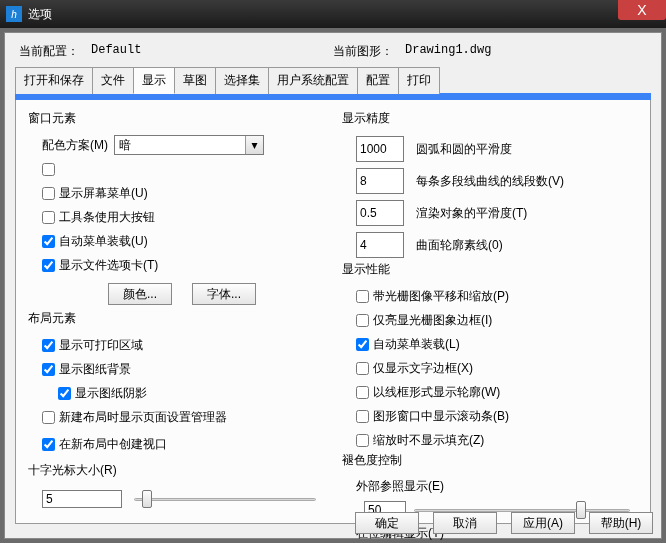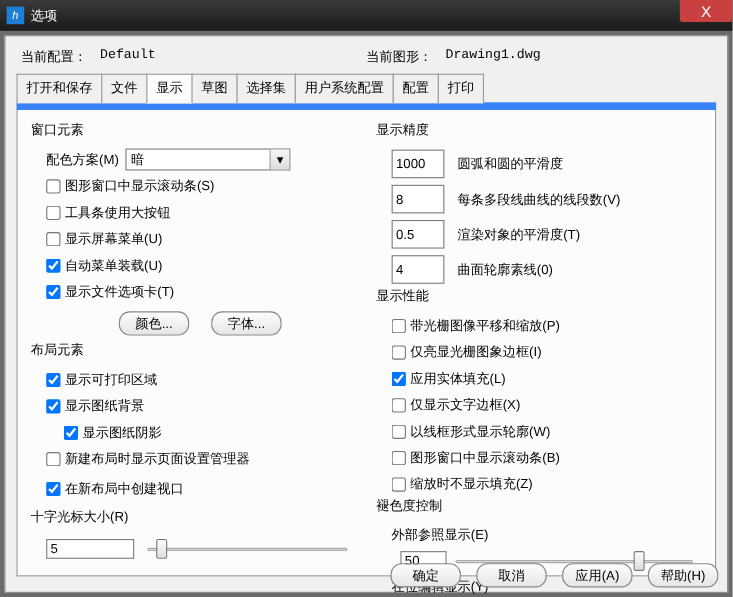--- a/index.html
+++ b/index.html
@@ -115,21 +115,21 @@
   }
   .btn-row { display: flex; gap: 20px; padding-left: 80px; margin-top: 6px; }
   .wbtn {
     min-width: 64px;
     height: 22px;
     border: 1px solid #888;
     background: linear-gradient(#fdfdfd,#e5e5e5);
     display: flex; align-items: center; justify-content: center;
     padding: 0 10px;
     cursor: pointer;
-    border-radius: 10px;
+    border-radius: 0;
   }
   .num-input {
     width: 48px; height: 17px;
     border: 1px solid #7a7a7a;
     background: #fff;
     padding: 12px 3px;
     font-size: 12px;
     text-align: left;
   }
   .num-row { display: flex; align-items: center; gap: 12px; margin: 3px 0 3px 14px; }
@@ -213,29 +213,28 @@
       <div class="row ind1">
         <span>配色方案(M)</span>
         <div class="combo">
           <span>暗</span>
           <div class="arrow">▾</div>
         </div>
       </div>
 
       <div class="row ind1">
           <input type="checkbox" style="">
-          <label>图形窗口中显示滚动条(S)</label>
+        </div>
+      <div class="row ind1">
+          <input type="checkbox" style="">
+          <label>显示屏幕菜单(U)</label>
         </div>
       <div class="row ind1">
           <input type="checkbox" style="">
           <label>工具条使用大按钮</label>
-        </div>
-      <div class="row ind1">
-          <input type="checkbox" style="">
-          <label>显示屏幕菜单(U)</label>
         </div>
       <div class="row ind1">
           <input type="checkbox" checked="" style="">
           <label>自动菜单装载(U)</label>
         </div>
       <div class="row ind1">
           <input type="checkbox" checked="" style="">
           <label>显示文件选项卡(T)</label>
         </div>
 
@@ -307,21 +306,21 @@
       <div class="row ind1">
           <input type="checkbox" style="">
           <label>带光栅图像平移和缩放(P)</label>
         </div>
       <div class="row ind1">
           <input type="checkbox" style="">
           <label>仅亮显光栅图象边框(I)</label>
         </div>
       <div class="row ind1">
           <input type="checkbox" checked="" style="">
-          <label>应用实体填充(L)</label>
+          <label>自动菜单装载(L)</label>
         </div>
       <div class="row ind1">
           <input type="checkbox" style="">
           <label>仅显示文字边框(X)</label>
         </div>
       <div class="row ind1">
           <input type="checkbox" style="">
           <label>以线框形式显示轮廓(W)</label>
         </div>
       <div class="row ind1">

